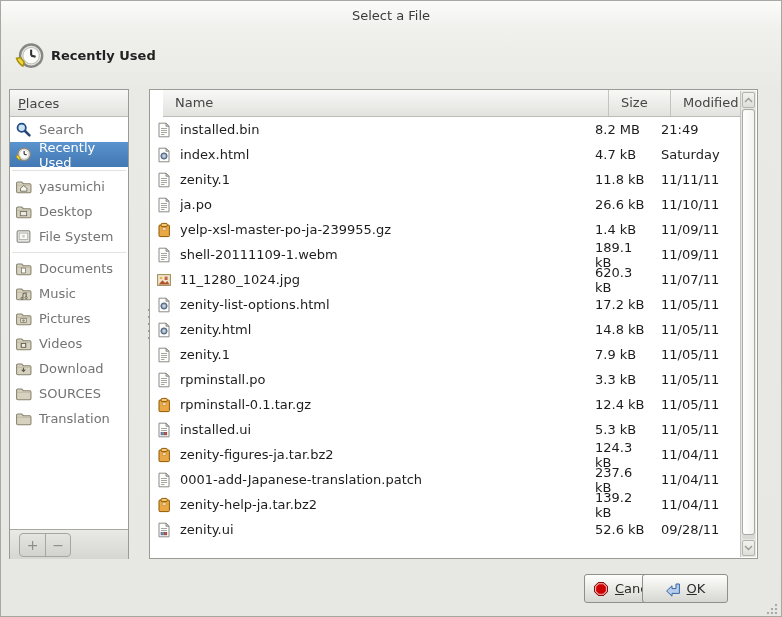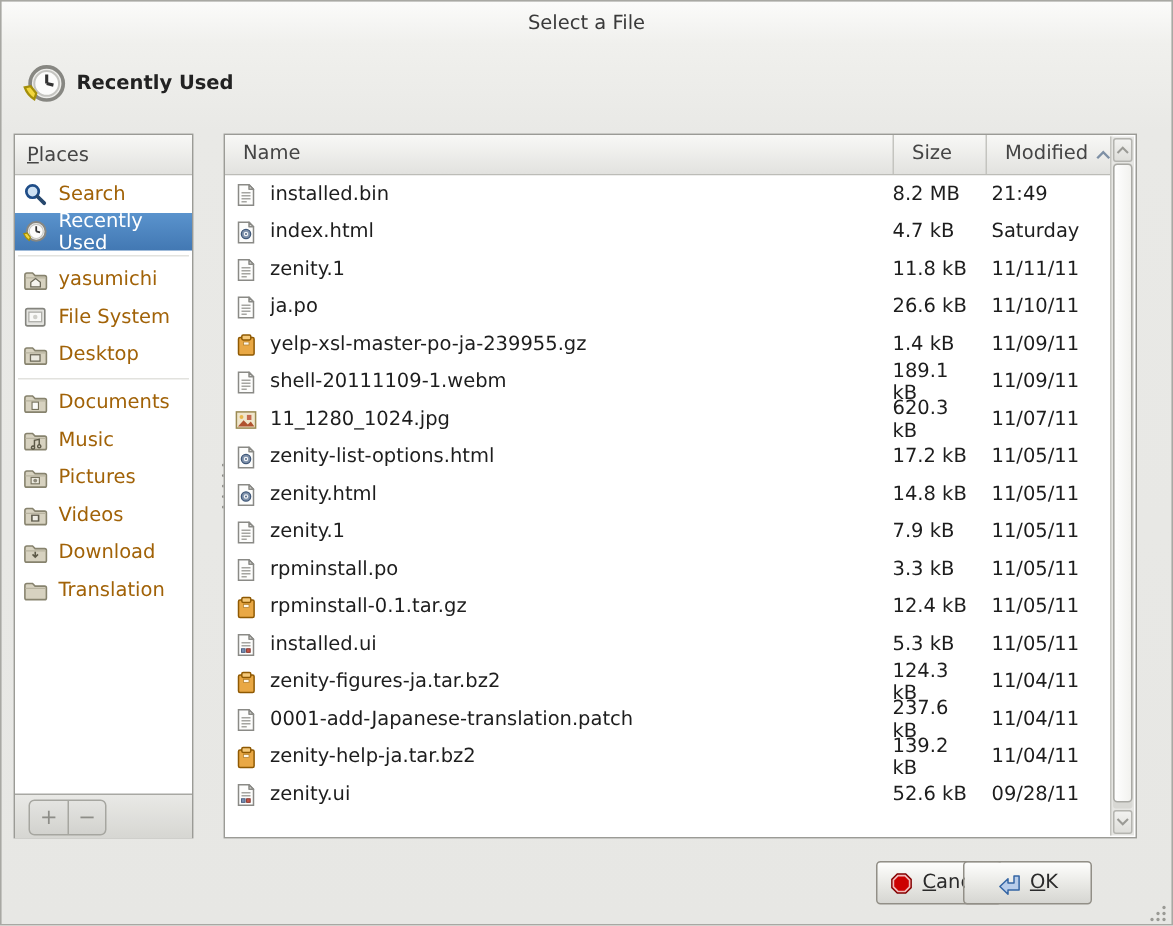--- a/index.html
+++ b/index.html
@@ -16,36 +16,36 @@
   
   .places-panel{position:absolute;left:8px;top:88px;width:120px;height:470px;box-sizing:border-box;
     border:1px solid #9b9b96;background:#fff;}
   .file-panel{position:absolute;left:148px;top:88px;width:609px;height:470px;box-sizing:border-box;
     border:1px solid #9b9b96;background:#fff;}
 
   .tv-header{background:linear-gradient(180deg,#f8f8f6,#e2e2df);border-bottom:1px solid #bcbcb7;
     color:#454545;font-size:13px;}
   .places-header{height:27px;line-height:27px;padding-left:8px;box-sizing:border-box;}
   .places-list{height:412px;background:#fff;overflow:hidden;}
-  .p-row{height:25px;display:flex;align-items:center;padding-left:5px;font-size:13px;color:#a16207;}
+  .p-row{height:25px;display:flex;align-items:center;padding-left:5px;font-size:13px;color:#737373;}
   .p-row .p-icon{width:17px;height:17px;margin-right:7px;flex:0 0 17px;}
   .p-icon svg{width:17px;height:17px;display:block;}
   .p-row.sel{background:linear-gradient(180deg,#5a93cd,#4278b3);color:#fff;}
   .p-sep{height:7px;position:relative;}
   .p-sep:after{content:"";position:absolute;left:2px;right:2px;top:3px;border-top:1px solid #e2e2de;}
   .places-footer{height:29px;background:linear-gradient(180deg,#e9e9e6,#d6d6d2);
     border-top:1px solid #a8a8a3;position:relative;}
   .pm-group{position:absolute;left:9px;top:3px;height:22px;display:flex;border:1px solid #a6a6a0;
     border-radius:4px;background:linear-gradient(180deg,#e4e4e1,#d2d2ce);overflow:hidden;}
   .pm{width:25px;height:22px;border:none;background:transparent;color:#8d8d88;font-size:14px;
     line-height:20px;padding:0;font-family:inherit;}
   .pm + .pm{border-left:1px solid #a6a6a0;}
 
   
-  .cols-header{position:absolute;left:0;top:0;width:592px;height:27px;box-sizing:border-box;display:flex;}
+  .cols-header{position:absolute;left:13px;top:0;width:592px;height:27px;box-sizing:border-box;display:flex;}
   .col{box-sizing:border-box;line-height:26px;padding-left:12px;position:relative;}
   .col-name{width:445px;}
   .col-size{width:62px;border-left:1px solid #c4c4bf;}
   .col-mod{width:85px;border-left:1px solid #c4c4bf;display:flex;align-items:center;gap:5px;}
   .sort-arrow svg{width:11px;height:7px;display:block;}
   .rows{position:absolute;left:0;top:27px;width:592px;height:441px;background:#fff;overflow:hidden;}
   .f-row{height:25px;display:flex;align-items:center;font-size:13px;color:#1d1d1d;}
   .f-icon{flex:0 0 16px;width:16px;height:16px;margin-left:6px;}
   .f-icon svg{width:16px;height:16px;display:block;}
   .f-name{margin-left:8px;width:407px;white-space:nowrap;overflow:hidden;}
@@ -133,37 +133,37 @@
               <path d="M1.5 5 c0-.7.5-1.2 1.2-1.2 h3.6 l1.6 1.6 h6 c.7 0 1.1.5 1.1 1.1 v6.3 c0 .7-.5 1.1-1.1 1.1 H2.7 c-.7 0-1.2-.5-1.2-1.1 z" fill="#d7d2c0" stroke="#87836e"></path>
               <path d="M1.8 6.8 h12.8" stroke="#b9b4a0" stroke-width=".8"></path>
               <path d="M5.2 9.6 l3-2.4 3 2.4 v2.8 h-6 z" fill="#f6f5ef" stroke="#6d6a5a" stroke-width=".8"></path>
             </svg>
           </span>
           <span>yasumichi</span>
         </div>
         <div class="p-row">
           <span class="p-icon">
             <svg viewBox="0 0 16 16" xmlns="http://www.w3.org/2000/svg">
+              <path d="M1.5 5 c0-.7.5-1.2 1.2-1.2 h3.6 l1.6 1.6 h6 c.7 0 1.1.5 1.1 1.1 v6.3 c0 .7-.5 1.1-1.1 1.1 H2.7 c-.7 0-1.2-.5-1.2-1.1 z" fill="#d7d2c0" stroke="#87836e"></path>
+              <path d="M1.8 6.8 h12.8" stroke="#b9b4a0" stroke-width=".8"></path>
+              <rect x="5" y="8" width="6" height="4" fill="#eceae0" stroke="#6d6a5a" stroke-width=".8"></rect>
+            </svg>
+          </span>
+          <span>Desktop</span>
+        </div>
+        <div class="p-row">
+          <span class="p-icon">
+            <svg viewBox="0 0 16 16" xmlns="http://www.w3.org/2000/svg">
               <rect x="2" y="2.6" width="12" height="10.8" rx="1.2" fill="#e4e4e0" stroke="#84847e"></rect>
               <rect x="4" y="4.8" width="8" height="6" fill="#f9f9f7" stroke="#adada8" stroke-width=".8"></rect>
               <circle cx="8" cy="7.8" r="1.4" fill="#cfcfca"></circle>
             </svg>
           </span>
           <span>File System</span>
         </div>
-        <div class="p-row">
-          <span class="p-icon">
-            <svg viewBox="0 0 16 16" xmlns="http://www.w3.org/2000/svg">
-              <path d="M1.5 5 c0-.7.5-1.2 1.2-1.2 h3.6 l1.6 1.6 h6 c.7 0 1.1.5 1.1 1.1 v6.3 c0 .7-.5 1.1-1.1 1.1 H2.7 c-.7 0-1.2-.5-1.2-1.1 z" fill="#d7d2c0" stroke="#87836e"></path>
-              <path d="M1.8 6.8 h12.8" stroke="#b9b4a0" stroke-width=".8"></path>
-              <rect x="5" y="8" width="6" height="4" fill="#eceae0" stroke="#6d6a5a" stroke-width=".8"></rect>
-            </svg>
-          </span>
-          <span>Desktop</span>
-        </div>
         <div class="p-sep"></div>
         <div class="p-row">
           <span class="p-icon">
             <svg viewBox="0 0 16 16" xmlns="http://www.w3.org/2000/svg">
               <path d="M1.5 5 c0-.7.5-1.2 1.2-1.2 h3.6 l1.6 1.6 h6 c.7 0 1.1.5 1.1 1.1 v6.3 c0 .7-.5 1.1-1.1 1.1 H2.7 c-.7 0-1.2-.5-1.2-1.1 z" fill="#d7d2c0" stroke="#87836e"></path>
               <path d="M1.8 6.8 h12.8" stroke="#b9b4a0" stroke-width=".8"></path>
               <rect x="6" y="7.6" width="4" height="4.6" fill="#fbfbf9" stroke="#77735f" stroke-width=".7"></rect>
             </svg>
           </span>
           <span>Documents</span>
@@ -202,20 +202,29 @@
         </div>
         <div class="p-row">
           <span class="p-icon">
             <svg viewBox="0 0 16 16" xmlns="http://www.w3.org/2000/svg">
               <path d="M1.5 5 c0-.7.5-1.2 1.2-1.2 h3.6 l1.6 1.6 h6 c.7 0 1.1.5 1.1 1.1 v6.3 c0 .7-.5 1.1-1.1 1.1 H2.7 c-.7 0-1.2-.5-1.2-1.1 z" fill="#d7d2c0" stroke="#87836e"></path>
               <path d="M1.8 6.8 h12.8" stroke="#b9b4a0" stroke-width=".8"></path>
               <path d="M8 7.4 v3 m-1.7-1.4 l1.7 1.8 1.7-1.8" fill="none" stroke="#5c5947" stroke-width="1"></path>
             </svg>
           </span>
           <span>Download</span>
+        </div>
+        <div class="p-row">
+          <span class="p-icon">
+            <svg viewBox="0 0 16 16" xmlns="http://www.w3.org/2000/svg">
+              <path d="M1.5 5 c0-.7.5-1.2 1.2-1.2 h3.6 l1.6 1.6 h6 c.7 0 1.1.5 1.1 1.1 v6.3 c0 .7-.5 1.1-1.1 1.1 H2.7 c-.7 0-1.2-.5-1.2-1.1 z" fill="#d7d2c0" stroke="#87836e"></path>
+              <path d="M1.8 6.8 h12.8" stroke="#b9b4a0" stroke-width=".8"></path>
+            </svg>
+          </span>
+          <span>SOURCES</span>
         </div>
         <div class="p-row">
           <span class="p-icon">
             <svg viewBox="0 0 16 16" xmlns="http://www.w3.org/2000/svg">
               <path d="M1.5 5 c0-.7.5-1.2 1.2-1.2 h3.6 l1.6 1.6 h6 c.7 0 1.1.5 1.1 1.1 v6.3 c0 .7-.5 1.1-1.1 1.1 H2.7 c-.7 0-1.2-.5-1.2-1.1 z" fill="#d7d2c0" stroke="#87836e"></path>
               <path d="M1.8 6.8 h12.8" stroke="#b9b4a0" stroke-width=".8"></path>
             </svg>
           </span>
           <span>Translation</span>
         </div>

